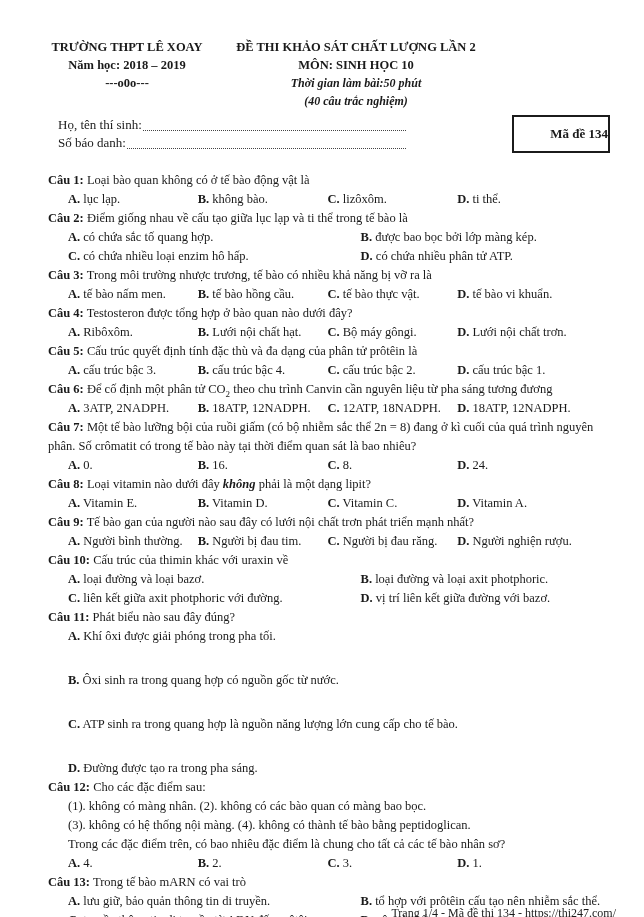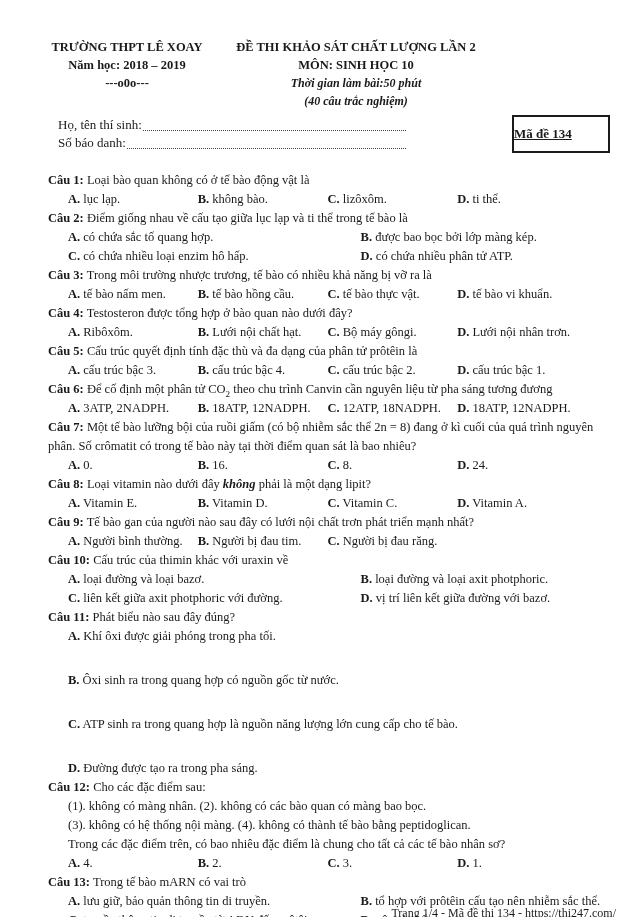--- a/index.html
+++ b/index.html
@@ -16,22 +16,22 @@
   .hdr-right .b{font-weight:bold;}
   .hdr-right .i{font-style:italic;font-size:12px;line-height:18px;font-weight:bold;}
   
   .fields{margin:6px 0 0 10px;width:348px;font-size:13px;}
   .dotrow{display:flex;line-height:18px;}
   .dotrow .lbl{white-space:nowrap;}
   .dots{flex:1;border-bottom:1.5px dotted #444;margin-bottom:3px;margin-left:1px;}
   
   .code-box{
     position:absolute;left:512px;top:115px;width:94px;height:34px;
-    border:2px solid #1b1b1b;display:flex;align-items:center;justify-content:flex-start;
-    font-weight:bold;font-size:13px;background:#fff;text-decoration:underline;
+    border:2px solid #1b1b1b;display:flex;align-items:center;justify-content:flex-end;
+    font-weight:bold;font-size:13px;background:#fff;
   }
   
   #questions{margin-top:19px;font-size:12.5px;}
   .q{margin:0;}
   .qline,.qbody,.opt{line-height:19px;}
   .qlabel{font-weight:bold;}
   .qbody{padding-left:20px;}
   .opts{display:grid;padding-left:20px;}
   .cols-4{grid-template-columns:23.5% 23.5% 23.5% 29.5%;}
   .cols-2{grid-template-columns:53% 47%;}
@@ -104,21 +104,21 @@
           <span class="opt"><b>C.</b> <span>tế bào thực vật.</span></span>
           <span class="opt"><b>D.</b> <span>tế bào vi khuẩn.</span></span>
         </div>
       </div>
       <div class="q">
         <div class="qline"><b class="qlabel">Câu 4:</b> <span>Testosteron được tổng hợp ở bào quan nào dưới đây?</span></div>
         <div class="opts cols-4">
           <span class="opt"><b>A.</b> <span>Ribôxôm.</span></span>
           <span class="opt"><b>B.</b> <span>Lưới nội chất hạt.</span></span>
           <span class="opt"><b>C.</b> <span>Bộ máy gôngi.</span></span>
-          <span class="opt"><b>D.</b> <span>Lưới nội nhân trơn.</span></span>
+          <span class="opt"><b>D.</b> <span>Lưới nội chất trơn.</span></span>
         </div>
       </div>
       <div class="q">
         <div class="qline"><b class="qlabel">Câu 5:</b> <span>Cấu trúc quyết định tính đặc thù và đa dạng của phân tử prôtêin là</span></div>
         <div class="opts cols-4">
           <span class="opt"><b>A.</b> <span>cấu trúc bậc 3.</span></span>
           <span class="opt"><b>B.</b> <span>cấu trúc bậc 4.</span></span>
           <span class="opt"><b>C.</b> <span>cấu trúc bậc 2.</span></span>
           <span class="opt"><b>D.</b> <span>cấu trúc bậc 1.</span></span>
         </div>
@@ -149,20 +149,21 @@
           <span class="opt"><b>C.</b> <span>Vitamin C.</span></span>
           <span class="opt"><b>D.</b> <span>Vitamin A.</span></span>
         </div>
       </div>
       <div class="q">
         <div class="qline"><b class="qlabel">Câu 9:</b> <span>Tế bào gan của người nào sau đây có lưới nội chất trơn phát triển mạnh nhất?</span></div>
         <div class="opts cols-4">
           <span class="opt"><b>A.</b> <span>Người bình thường.</span></span>
           <span class="opt"><b>B.</b> <span>Người bị đau tim.</span></span>
           <span class="opt"><b>C.</b> <span>Người bị đau răng.</span></span>
+          <span class="opt"><b>D.</b> <span>Người nghiện rượu.</span></span>
         </div>
       </div>
       <div class="q">
         <div class="qline"><b class="qlabel">Câu 10:</b> <span>Cấu trúc của thimin khác với uraxin về</span></div>
         <div class="opts cols-2">
           <span class="opt"><b>A.</b> <span>loại đường và loại bazơ.</span></span>
           <span class="opt"><b>B.</b> <span>loại đường và loại axit photphoric.</span></span>
           <span class="opt"><b>C.</b> <span>liên kết giữa axit photphoric với đường.</span></span>
           <span class="opt"><b>D.</b> <span>vị trí liên kết giữa đường với bazơ.</span></span>
         </div>

